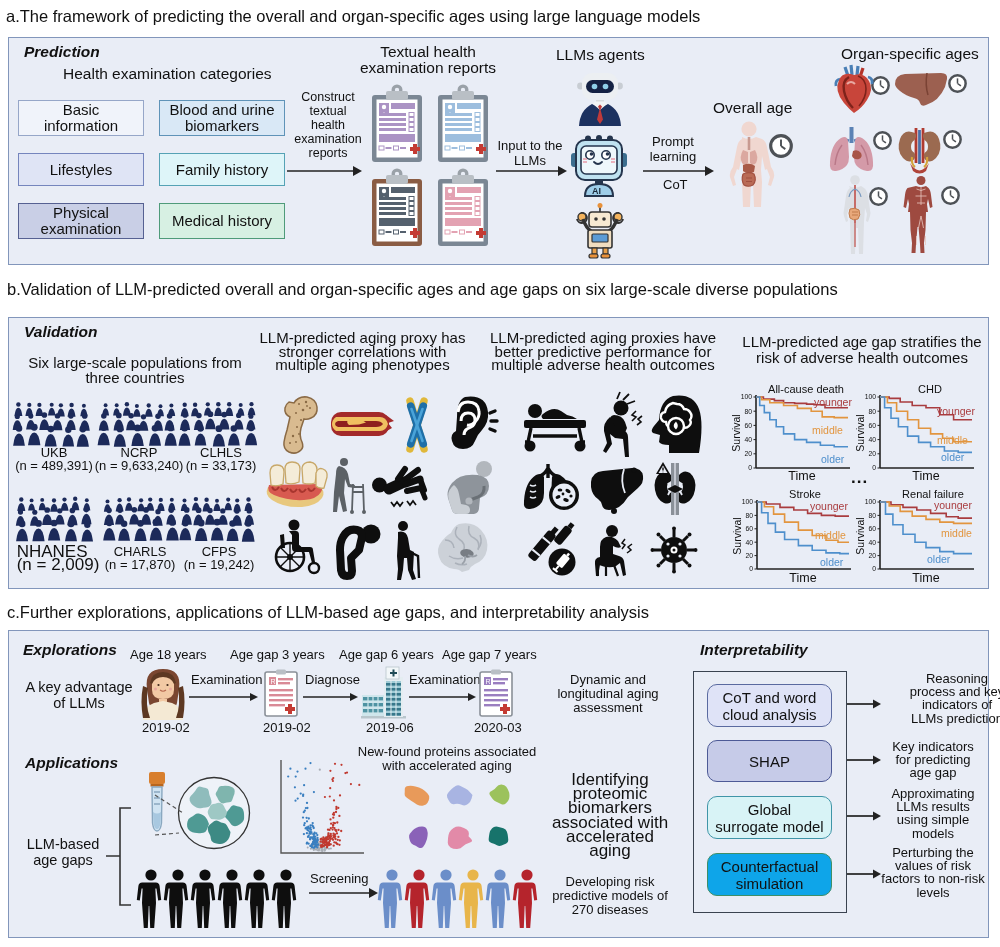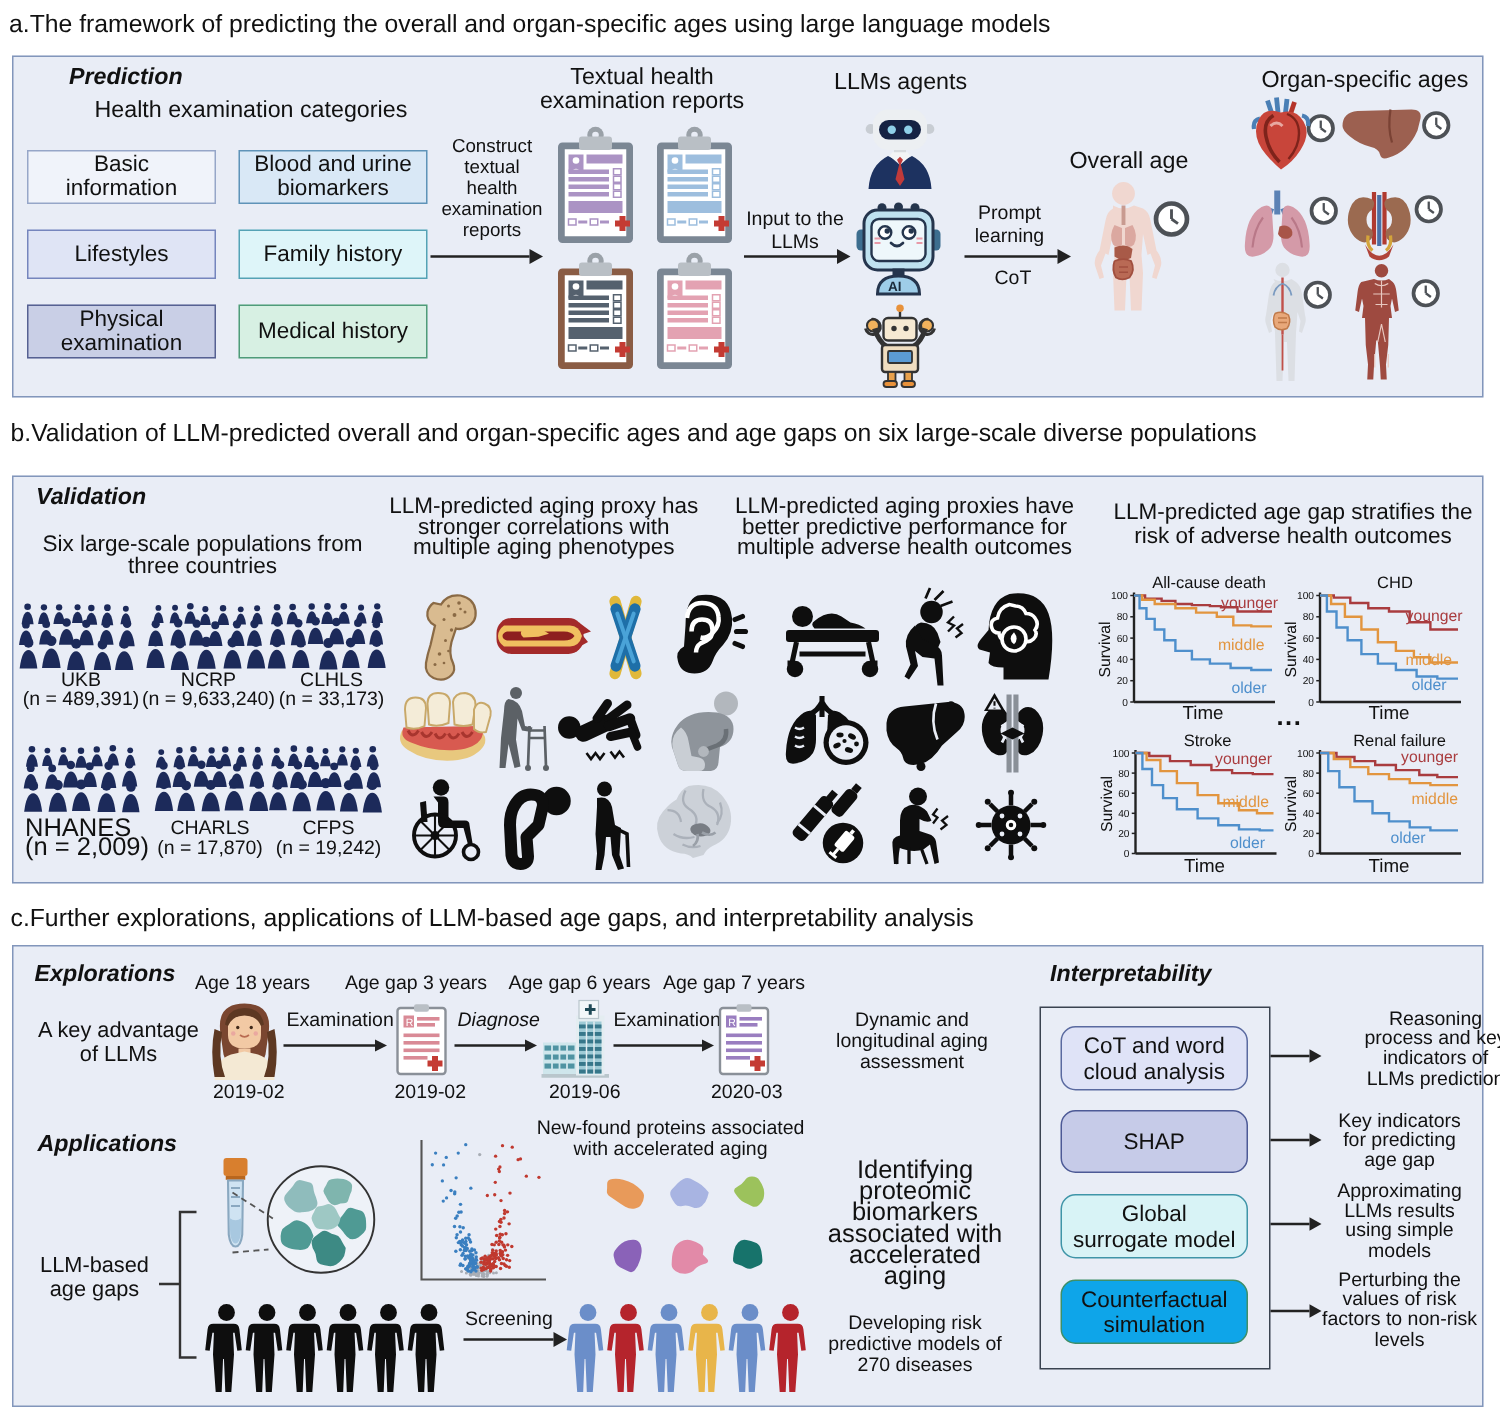--- a/index.html
+++ b/index.html
@@ -13,21 +13,21 @@
 svg{position:absolute;overflow:visible;}
 </style>
 </head>
 <body>
 
 <div class="t" style="left:6px;top:7px;font-size:16.5px;">a.The framework of predicting the overall and organ-specific ages using large language models</div>
 <div class="t" style="left:7px;top:280px;font-size:16.5px;">b.Validation of LLM-predicted overall and organ-specific ages and age gaps on six large-scale diverse populations</div>
 <div class="t" style="left:7px;top:603px;font-size:16.5px;">c.Further explorations, applications of LLM-based age gaps, and interpretability analysis</div>
 
 <div class="panel" style="top:37px;height:228px;"></div>
-<div class="t hdr" style="left:24px;top:43px;margin-left:22px;">Prediction</div>
+<div class="t hdr" style="left:24px;top:43px;">Prediction</div>
 <div class="t" style="left:63px;top:65px;font-size:15.5px;">Health examination categories</div>
 
 <div class="box" style="left:18px;top:100px;width:126px;height:36px;background:#f0f3fa;border:1.5px solid #96a6c8;">Basic<br>information</div>
 <div class="box" style="left:159px;top:100px;width:126px;height:36px;background:#d9e8f6;border:1.5px solid #5f93b8;">Blood and urine<br>biomarkers</div>
 <div class="box" style="left:18px;top:153px;width:126px;height:33px;background:#dfe4f5;border:1.5px solid #7585bd;">Lifestyles</div>
 <div class="box" style="left:159px;top:153px;width:126px;height:33px;background:#def5f9;border:1.5px solid #55a2b5;">Family history</div>
 <div class="box" style="left:18px;top:203px;width:126px;height:36px;background:#c9cfe6;border:1.5px solid #566192;">Physical<br>examination</div>
 <div class="box" style="left:159px;top:203px;width:126px;height:36px;background:#d7f0e3;border:1.5px solid #4f9b7a;">Medical history</div>
 
 <div class="t c" style="left:288px;top:90px;width:80px;font-size:12.5px;line-height:14px;white-space:normal;">Construct<br>textual<br>health<br>examination<br>reports</div>
@@ -66,21 +66,21 @@
 
 <div class="panel" style="top:630px;height:308px;"></div>
 <div class="t hdr" style="left:23px;top:641px;">Explorations</div>
 <div class="t" style="left:130px;top:647px;font-size:13px;">Age 18 years</div>
 <div class="t" style="left:230px;top:647px;font-size:13px;">Age gap 3 years</div>
 <div class="t" style="left:339px;top:647px;font-size:13px;">Age gap 6 years</div>
 <div class="t" style="left:442px;top:647px;font-size:13px;">Age gap 7 years</div>
 <div class="t c" style="left:24px;top:679px;width:110px;font-size:14.5px;line-height:16px;white-space:normal;">A key advantage<br>of LLMs</div>
 
 <div class="t" style="left:191px;top:672px;font-size:13px;">Examination</div>
-<div class="t" style="left:305px;top:672px;font-size:13px;font-style:italic;">Diagnose</div>
+<div class="t" style="left:305px;top:672px;font-size:13px;">Diagnose</div>
 <div class="t" style="left:409px;top:672px;font-size:13px;">Examination</div>
 <div class="t" style="left:142px;top:720px;font-size:13px;">2019-02</div>
 <div class="t" style="left:263px;top:720px;font-size:13px;">2019-02</div>
 <div class="t" style="left:366px;top:720px;font-size:13px;">2019-06</div>
 <div class="t" style="left:474px;top:720px;font-size:13px;">2020-03</div>
 
 <svg style="left:189px;top:690px;" width="70" height="14" viewBox="0 0 70 14">
   <line x1="0" y1="7" x2="61" y2="7" stroke="#222" stroke-width="1.7"></line>
   <path d="M61,3 L69,7 L61,11 z" fill="#222"></path>
 </svg>

